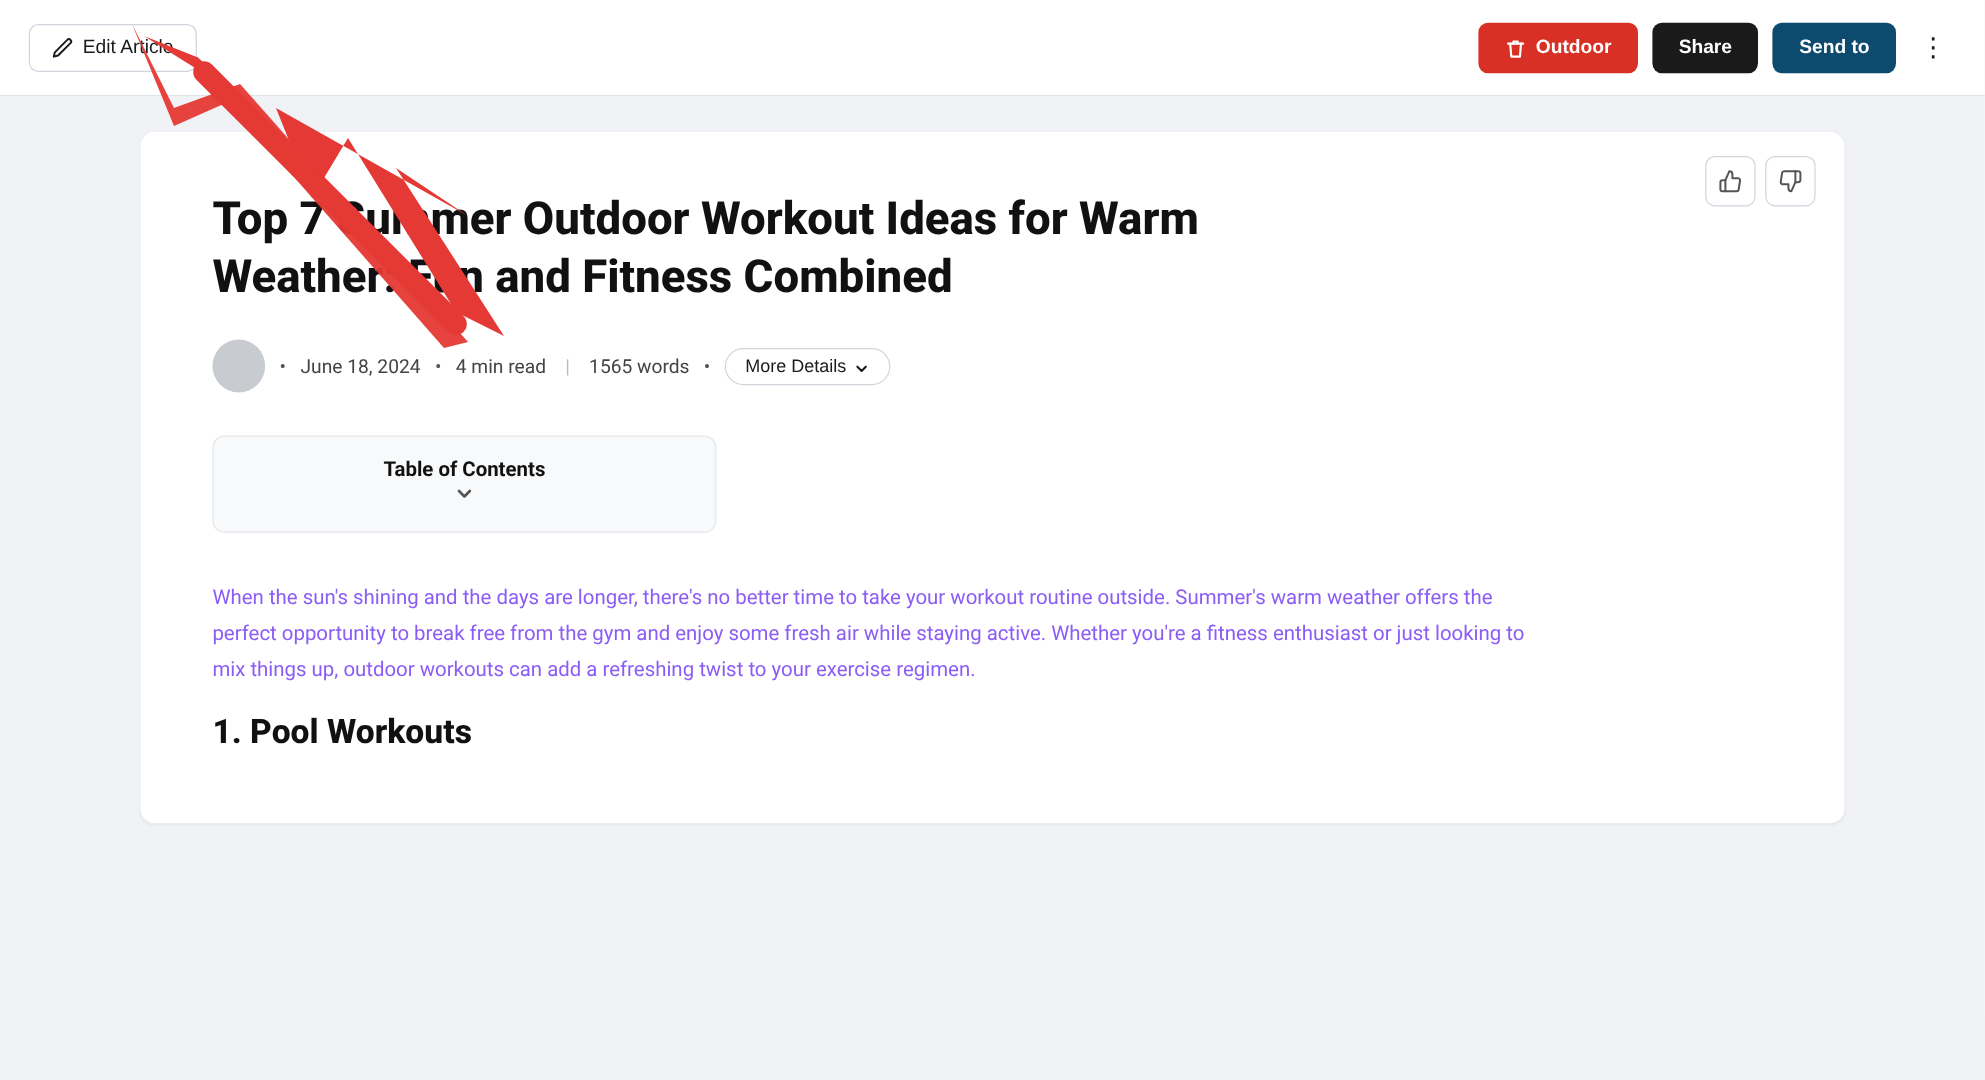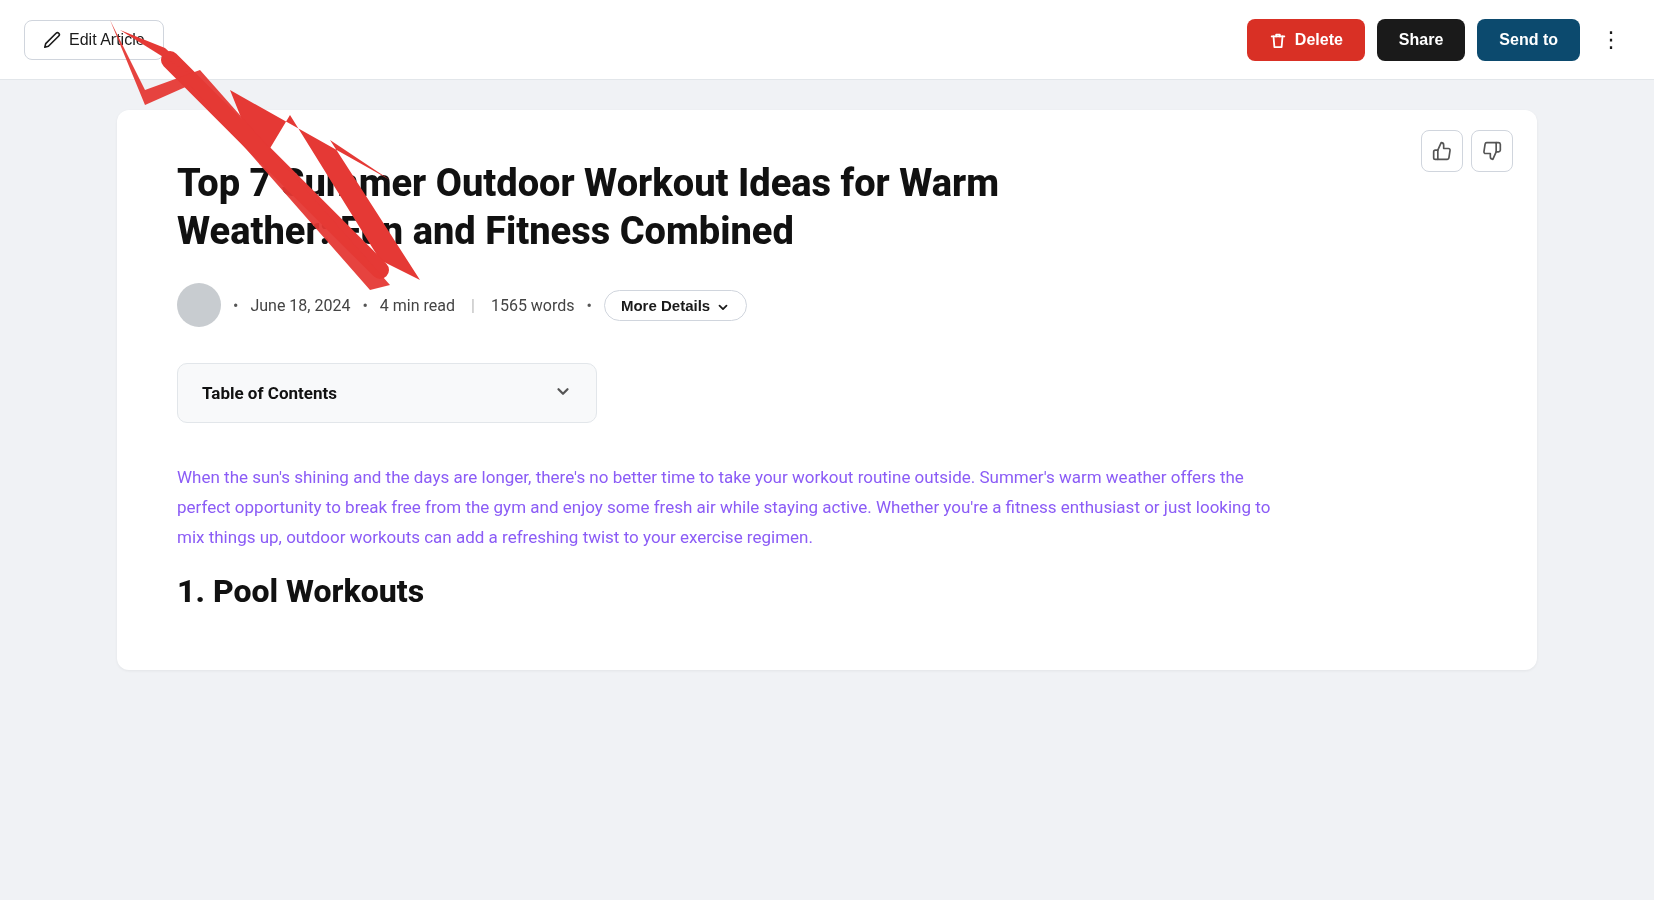--- a/index.html
+++ b/index.html
@@ -188,36 +188,37 @@
     .more-details-btn {
       display: flex;
       align-items: flex-end;
       gap: 6px;
       border: 1.5px solid #d0d5dd;
       background: #ffffff;
       border-radius: 20px;
       padding: 6px 16px;
       cursor: pointer;
       font-size: 15px;
-      font-weight: 700;
+      font-weight: 400;
       color: #1a1a1a;
     }
 
     
     .toc-container {
       border: 1.5px solid #e2e6ea;
       border-radius: 10px;
       padding: 18px 24px;
       display: flex;
       align-items: center;
       justify-content: space-between;
       cursor: pointer;
       max-width: 420px;
       margin-bottom: 40px;
       background: #f8f9fa;
+      flex-direction: column;
     }
 
     .toc-label {
       font-size: 17px;
       font-weight: 700;
       color: #111;
     }
 
     .toc-chevron {
       font-size: 18px;
@@ -227,21 +228,21 @@
     
     .article-body {
       font-size: 17px;
       color: #8b5cf6;
       line-height: 1.75;
       margin-bottom: 20px;
       max-width: 1100px;
     }
 
     .section-heading {
-      font-size: 32px;
+      font-size: 28px;
       font-weight: 800;
       color: #111;
       margin-top: 10px;
     }
 
     .arrow-wrapper {
       position: absolute;
       top: 0;
       left: 0;
       width: 1654px;
@@ -263,21 +264,21 @@
     </button>
   </div>
 
   <div class="toolbar-right">
     <button class="btn btn-delete">
       <svg width="18" height="18" viewBox="0 0 20 20" fill="none" stroke="currentColor" stroke-width="2" stroke-linecap="round" stroke-linejoin="round">
         <polyline points="3 6 5 6 17 6"></polyline>
         <path d="M8 6V4h4v2"></path>
         <path d="M5 6l1 12h8l1-12"></path>
       </svg>
-      <span>Delete</span>
+      <span>Outdoor</span>
     </button>
 
 
     <button class="btn btn-share">
       <span>Share</span>
     </button>
 
     <button class="btn btn-sendto">
       <span>Send to</span>
     </button>

